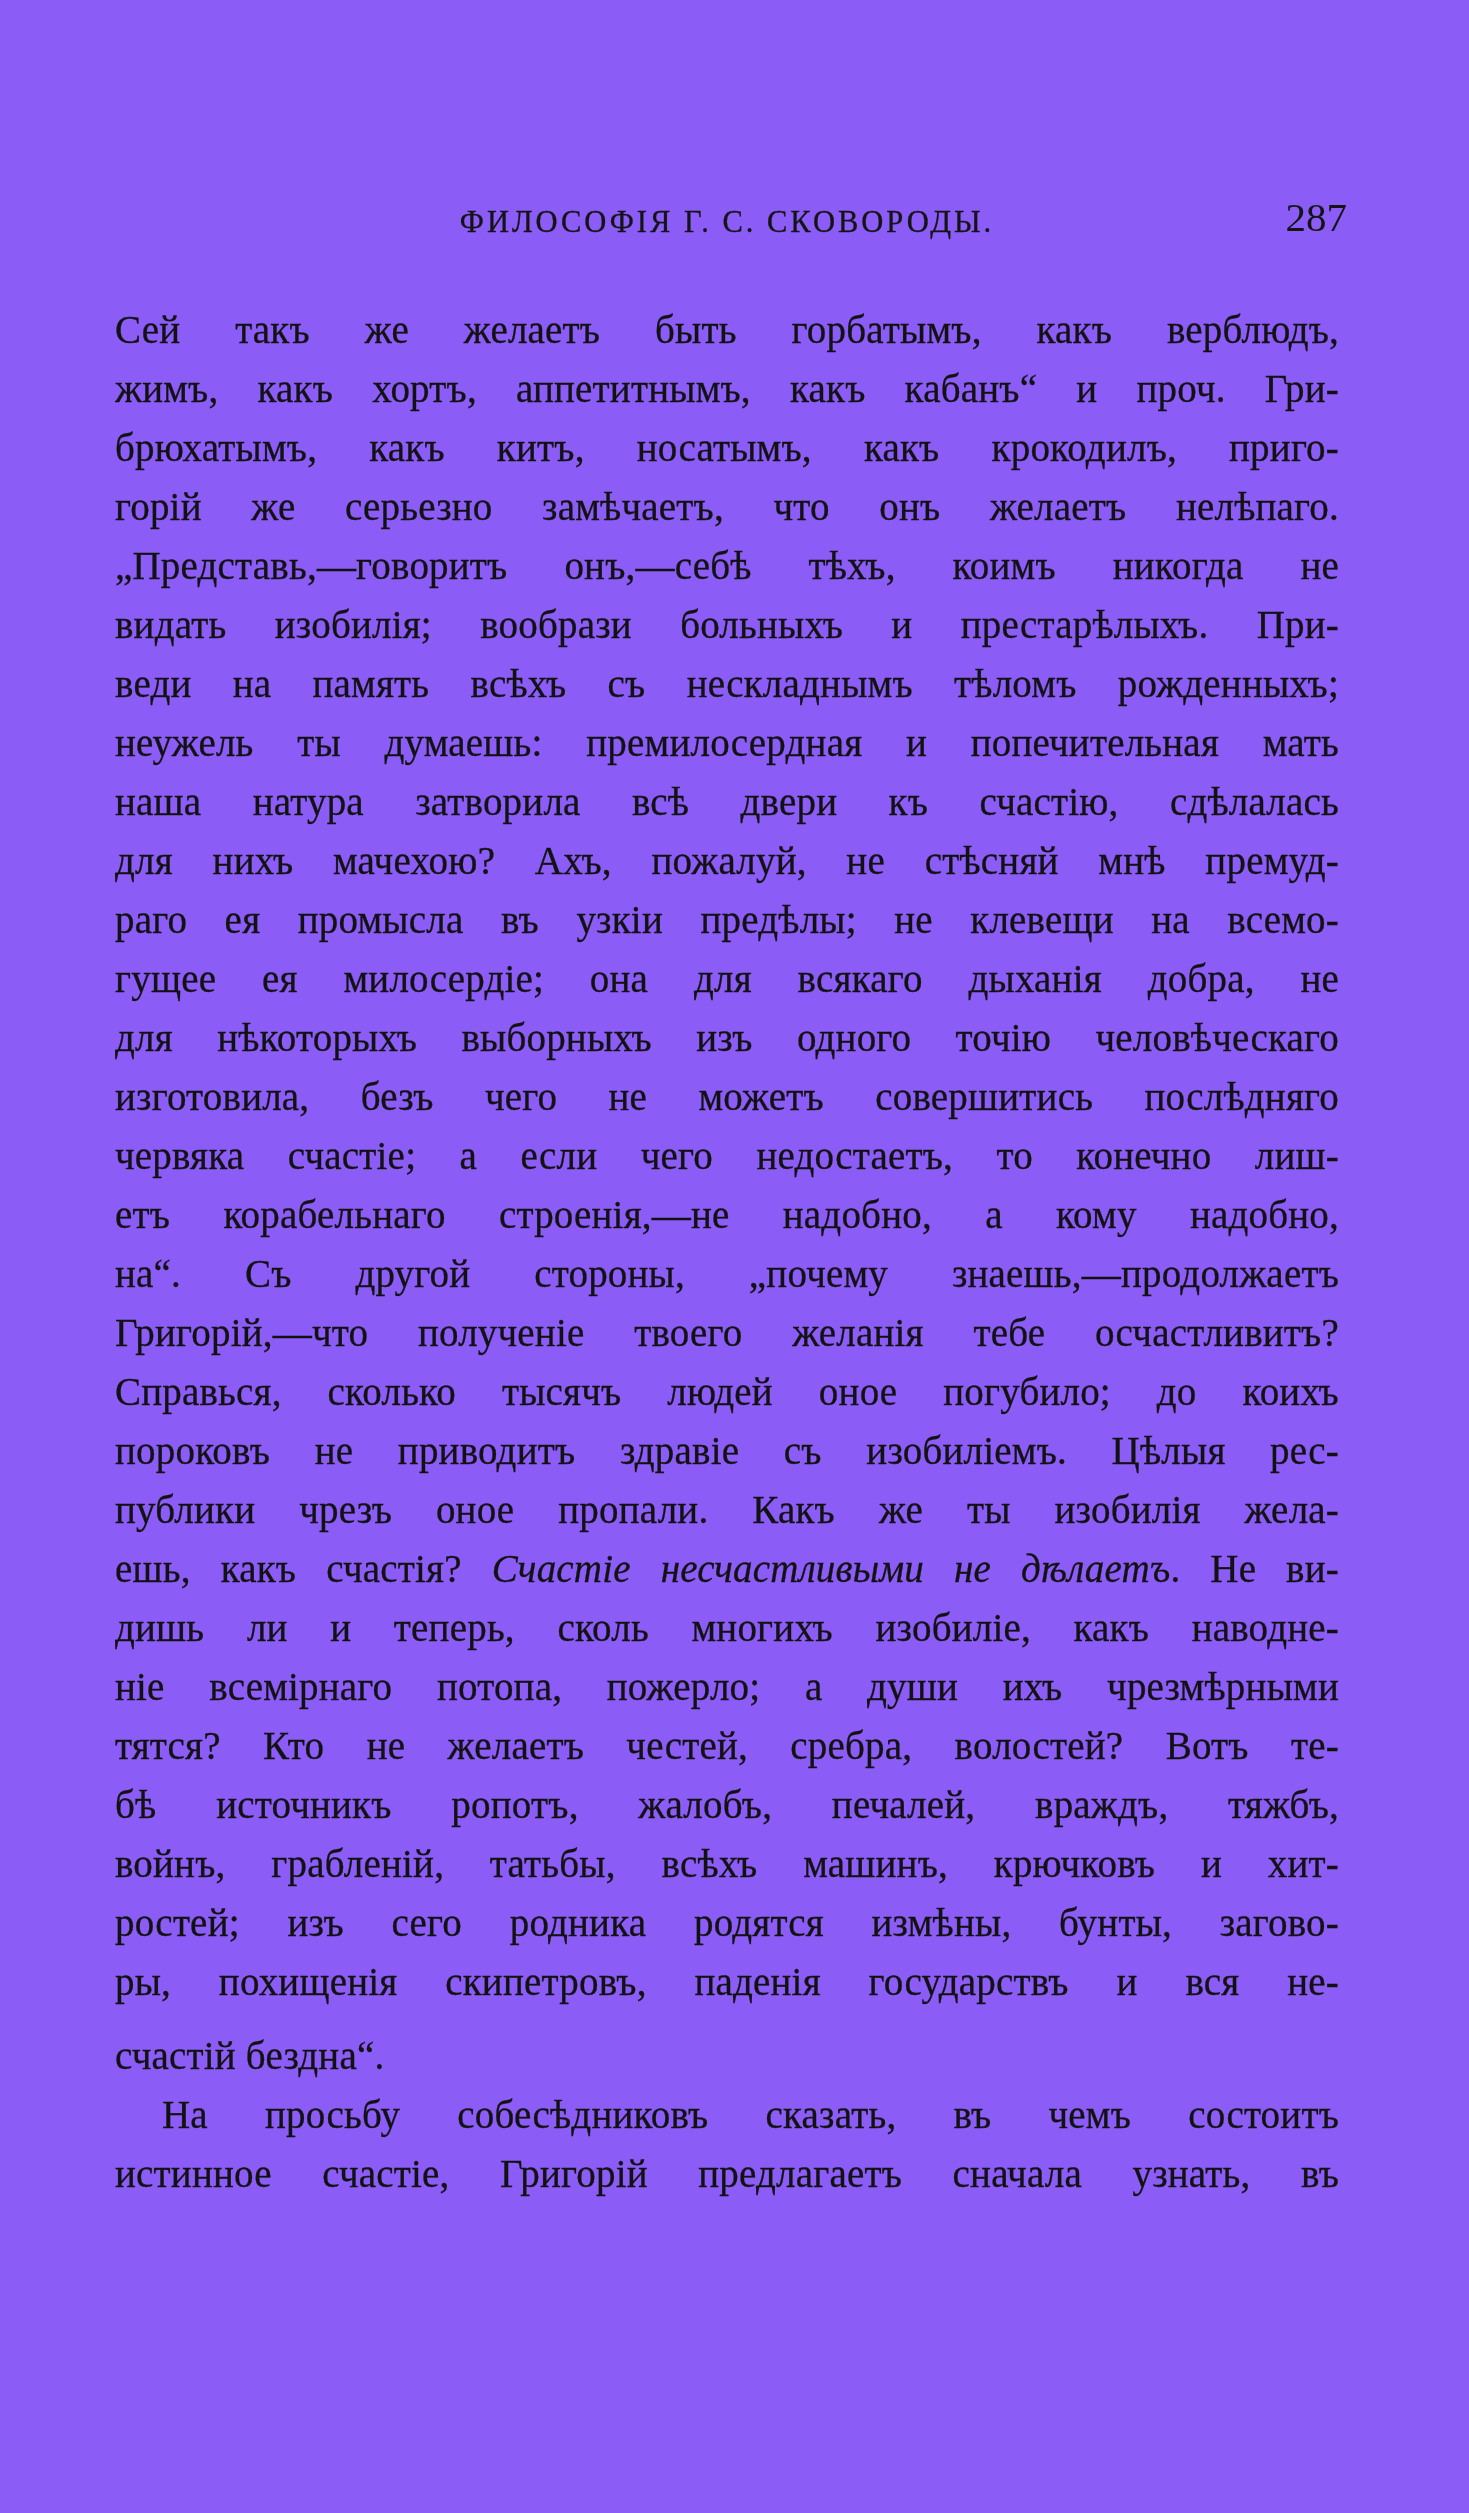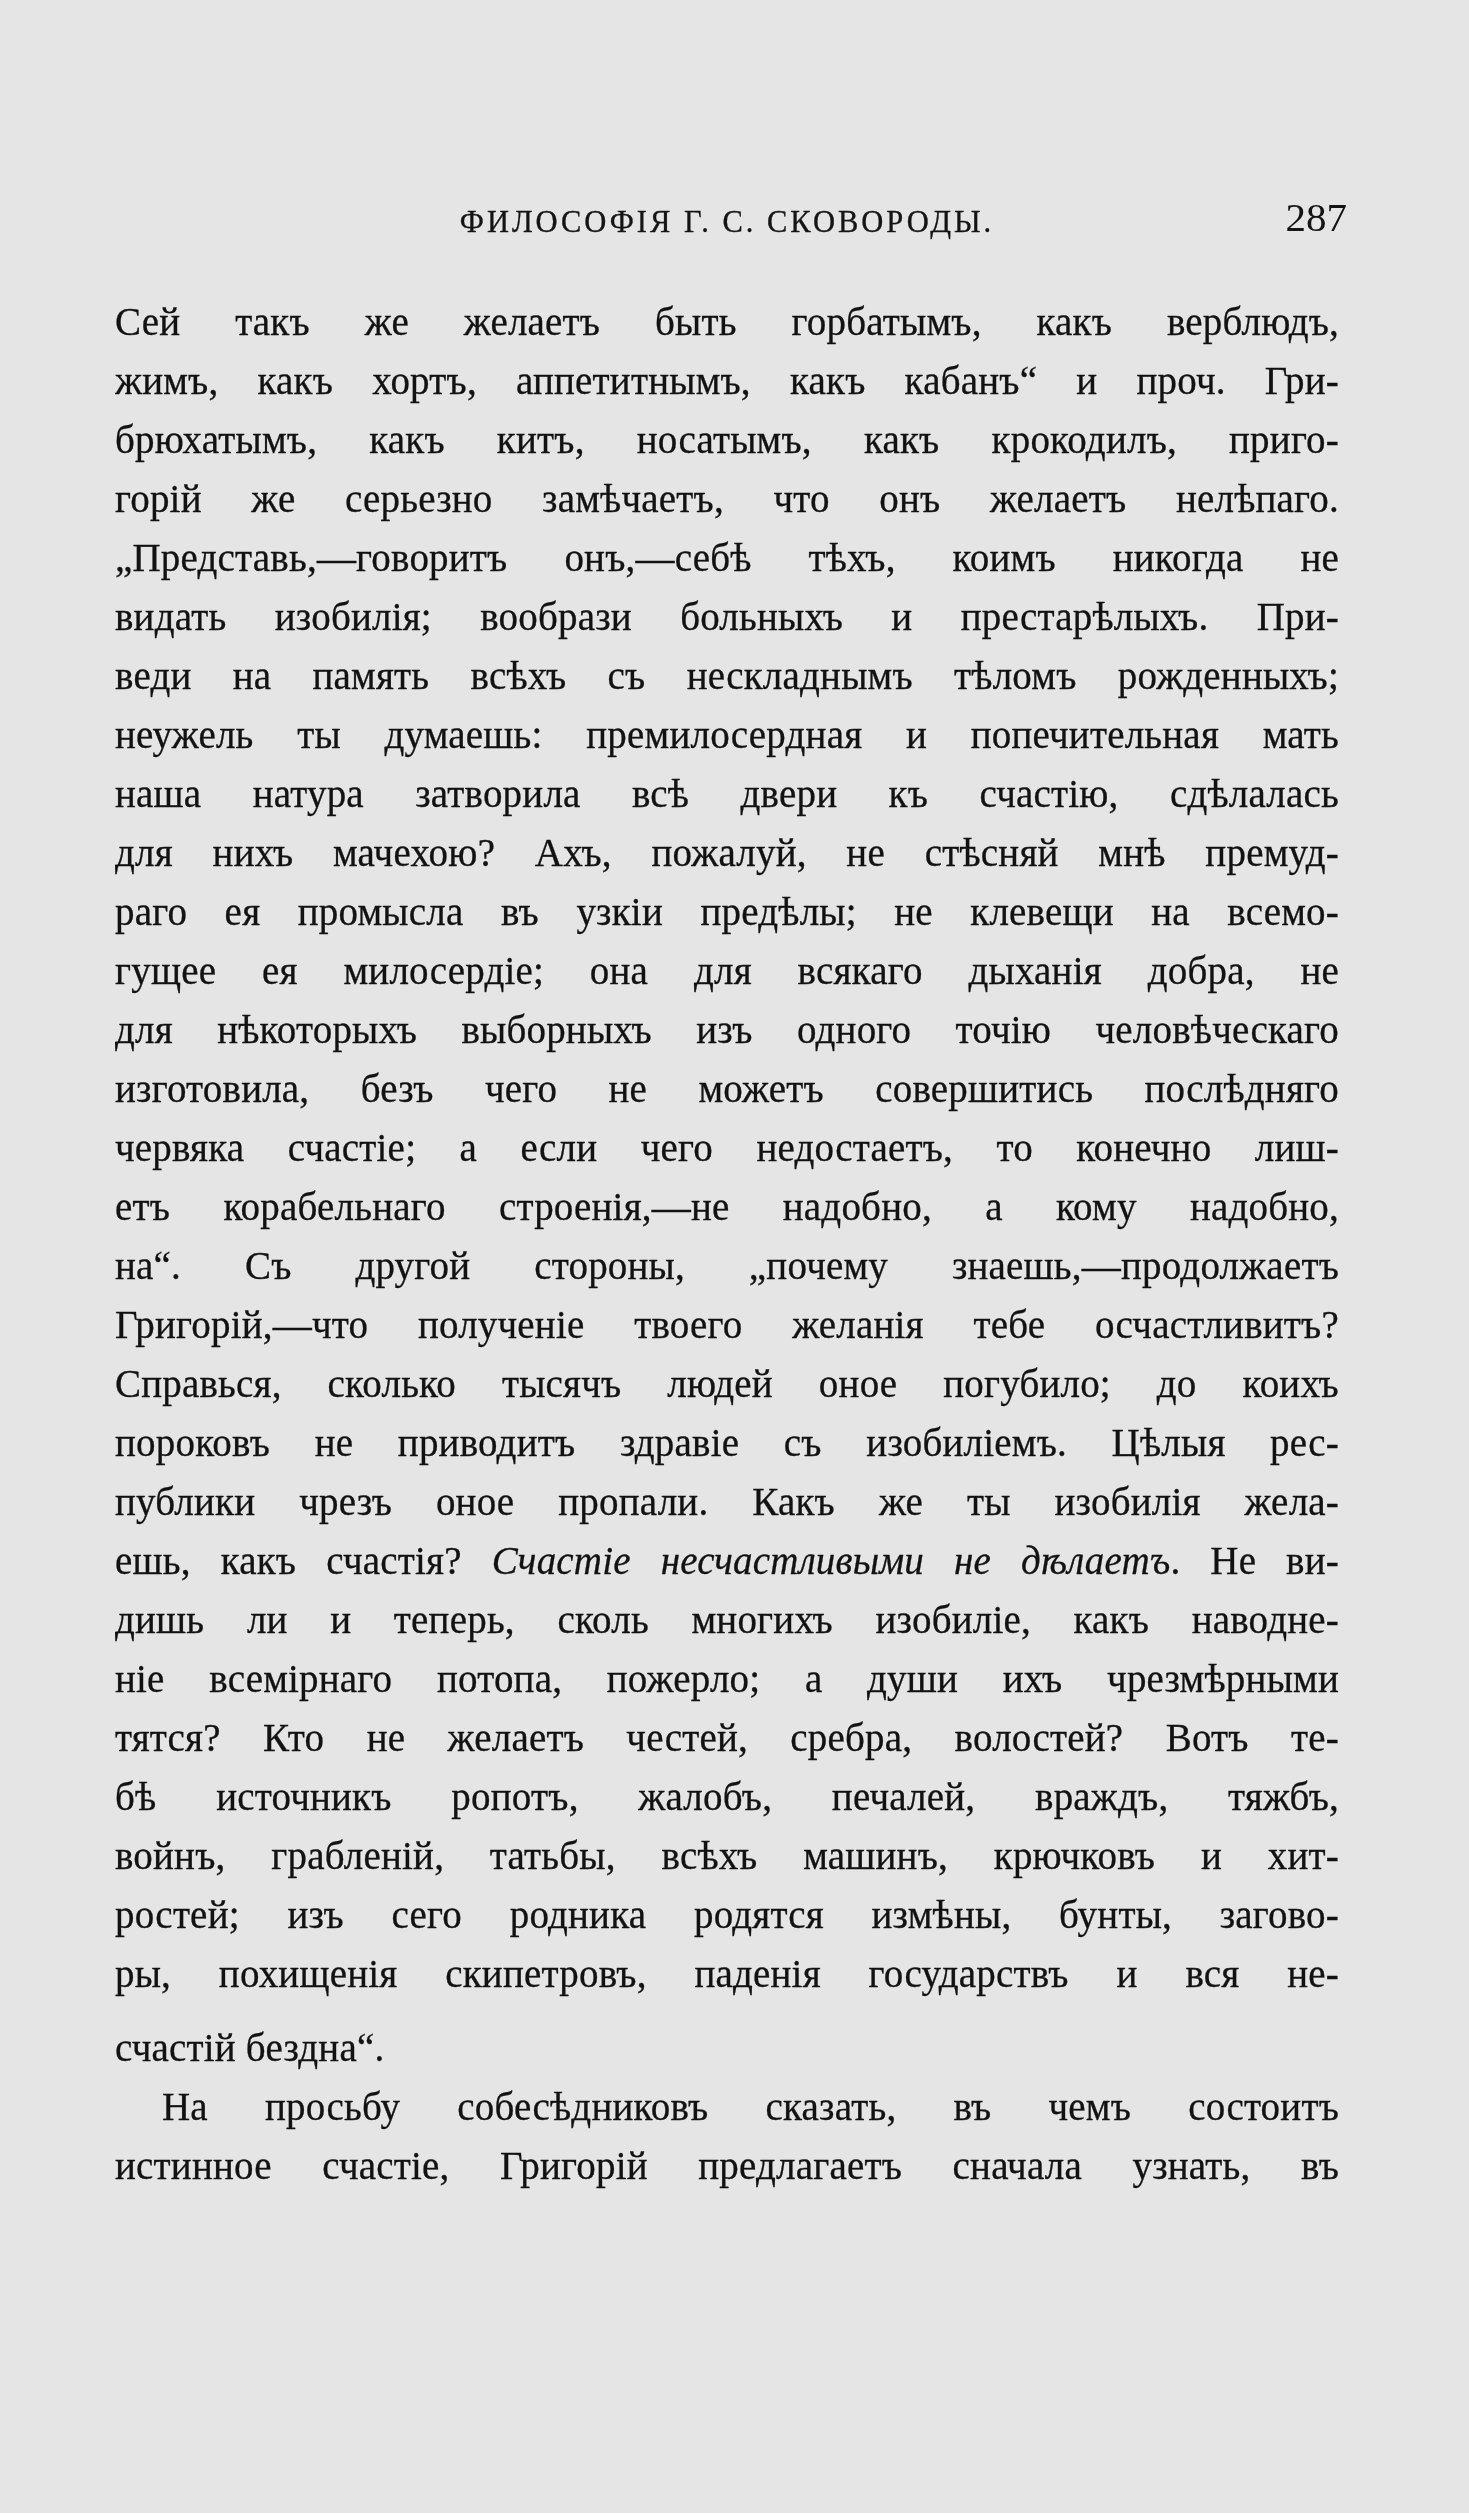--- a/index.html
+++ b/index.html
@@ -7,21 +7,21 @@
     width: 1470px;
     height: 2514px;
     background: #ffffff;
     position: relative;
     font-family: "Liberation Serif", serif;
     color: #121212;
   }
   .page {
     position: absolute;
     inset: 0;
-    background: #e5e5e5;
+    background: #8b5cf6;
   }
   .page-header {
     position: absolute;
     top: 197px;
     left: 115px;
     width: 1224px;
     height: 49px;
   }
   .running-title {
     position: absolute;
@@ -37,21 +37,21 @@
   .page-number {
     position: absolute;
     right: -7.9px;
     top: -3.9px;
     font-size: 41px;
     color: #141414;
   }
   .text-block {
     position: absolute;
     left: 115px;
-    top: 292px;
+    top: 300px;
     width: 1224px;
   }
   .tline {
     font-size: 39px;
     line-height: 59px;
     height: 59px;
     text-align: justify;
     text-align-last: justify;
     text-justify: inter-word;
     letter-spacing: 0.2px;

